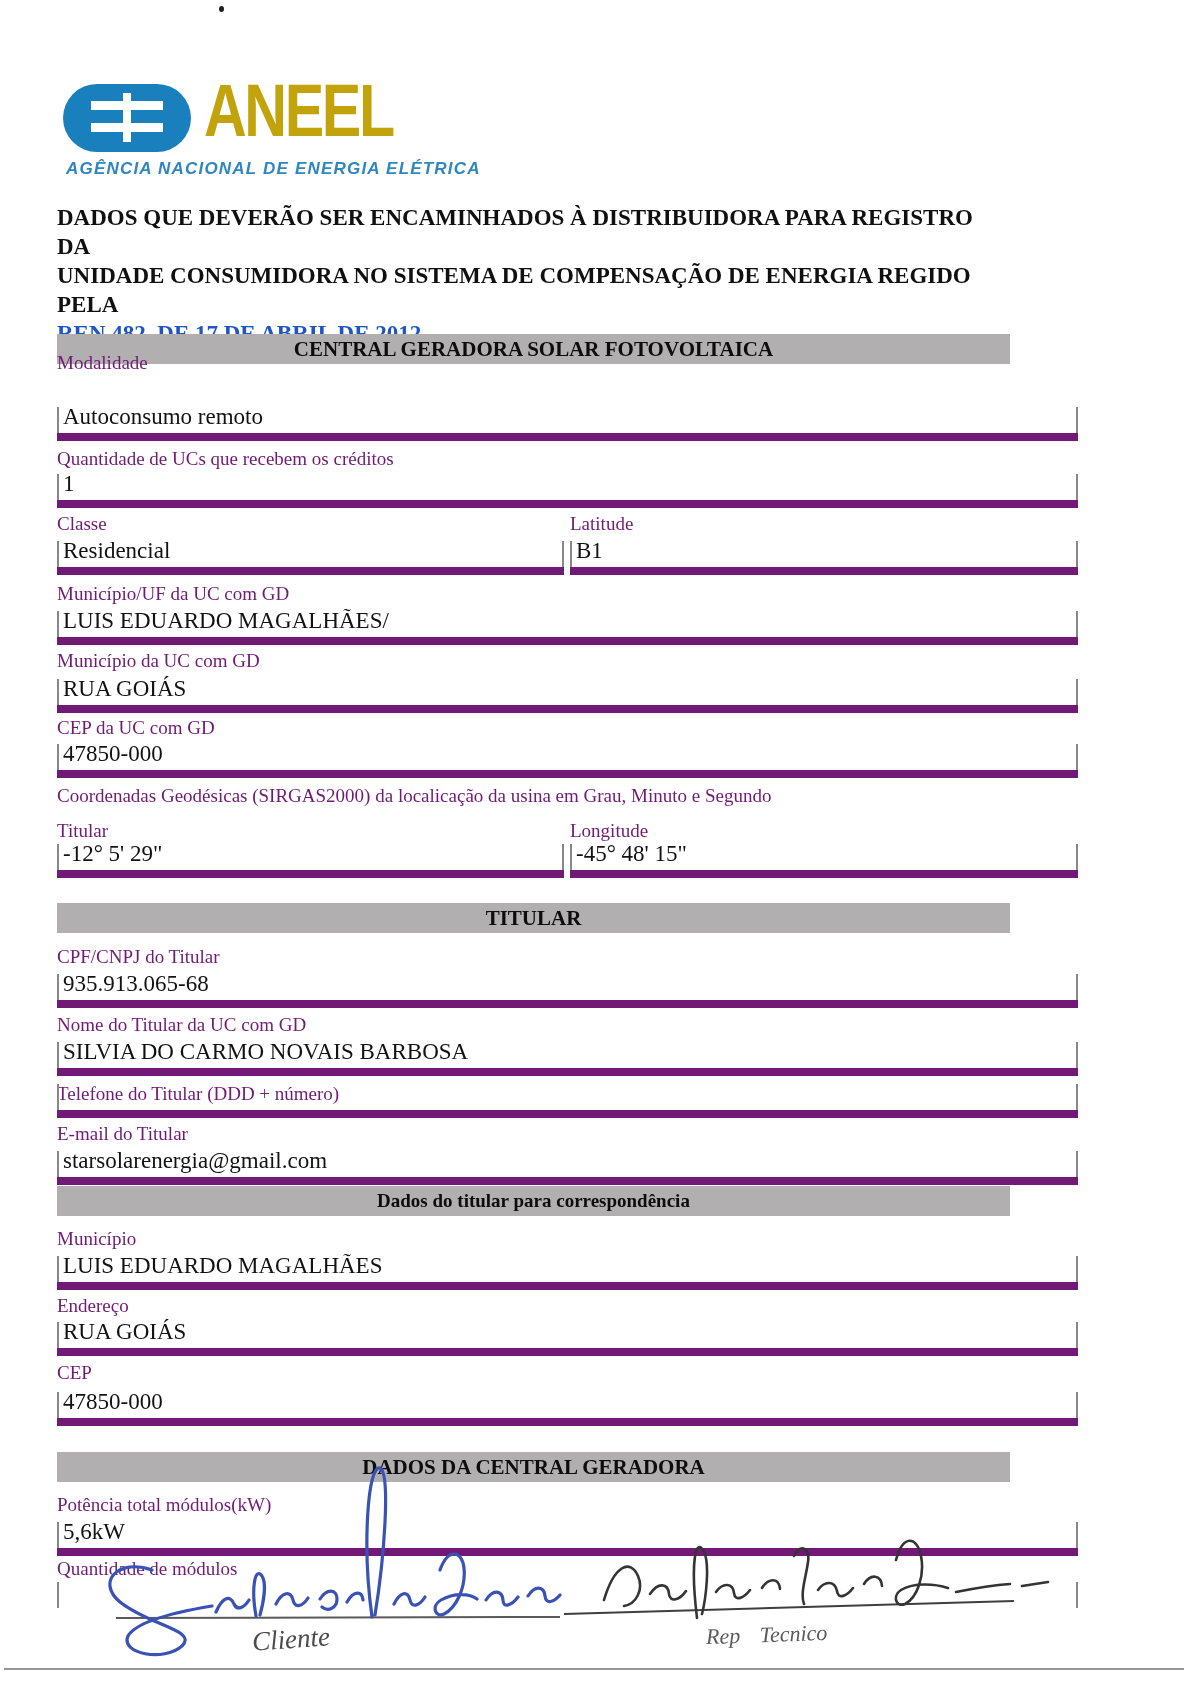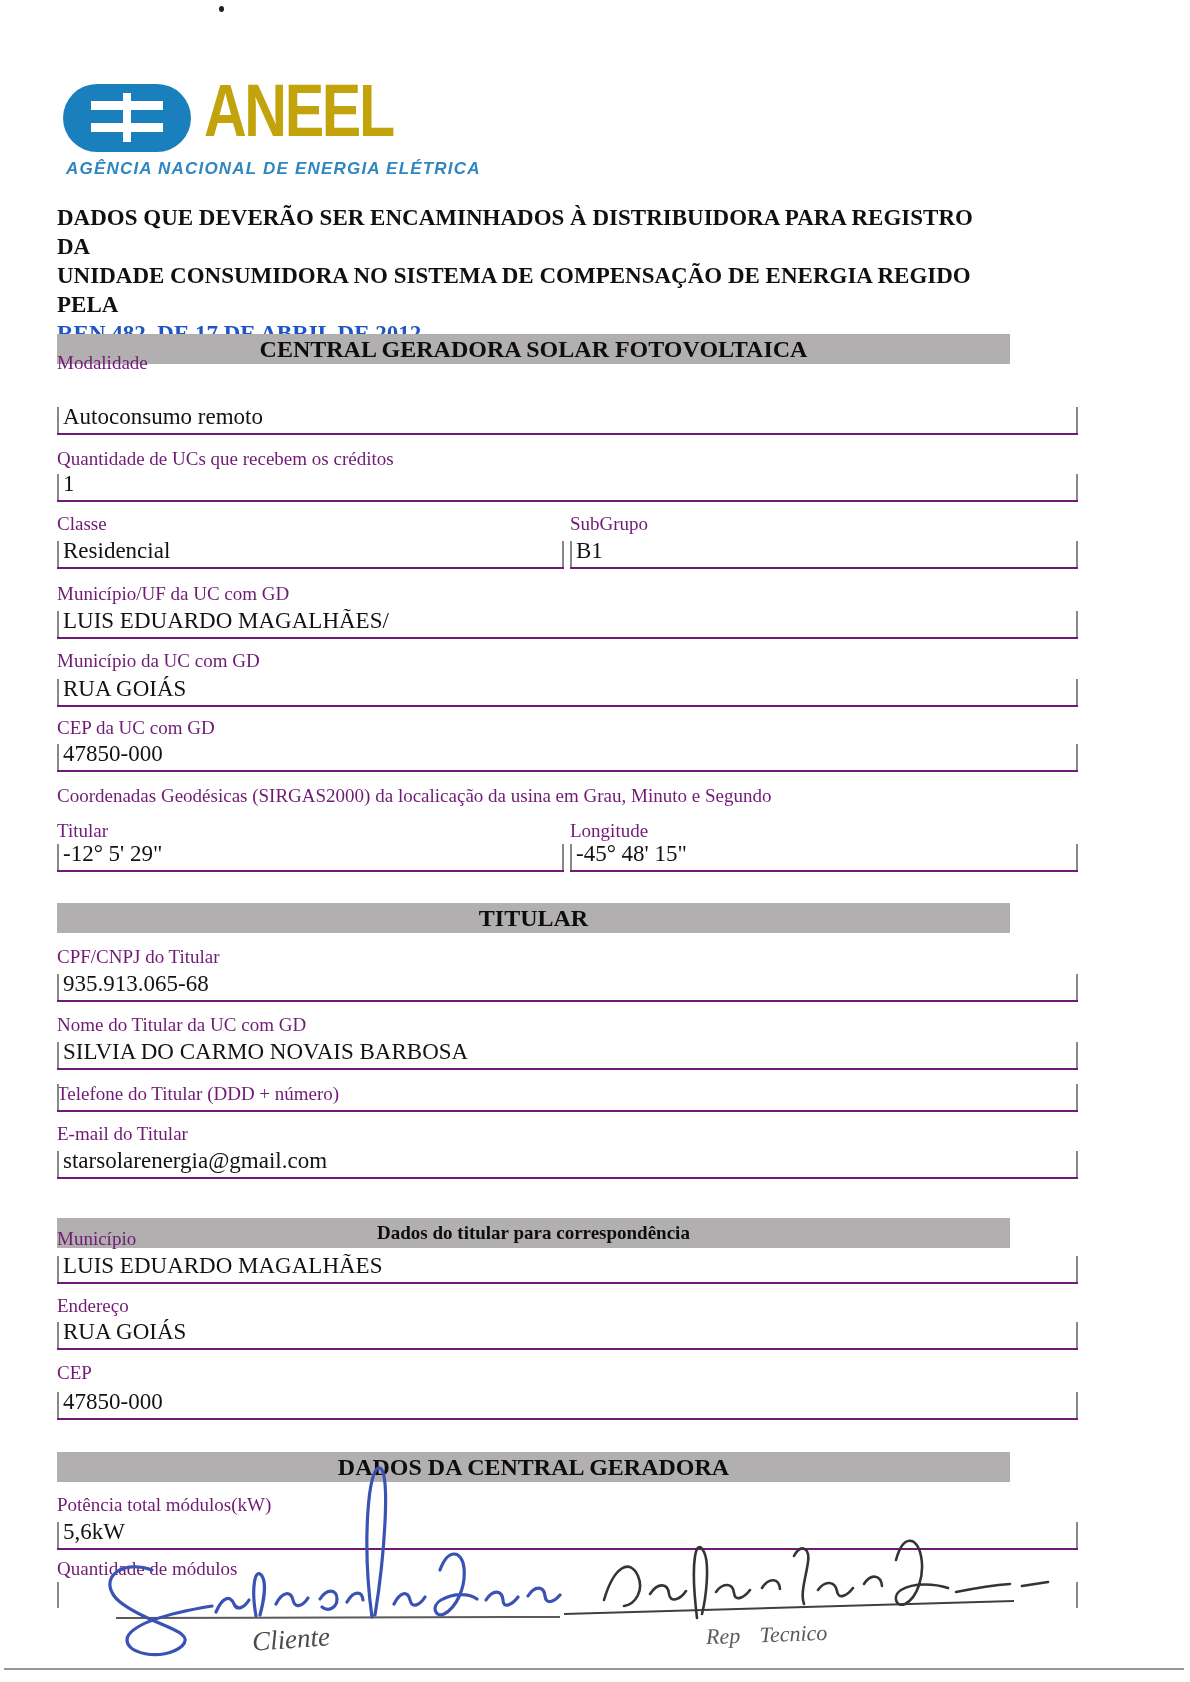--- a/index.html
+++ b/index.html
@@ -12,27 +12,27 @@
          transform:scaleX(.80);transform-origin:left top;letter-spacing:-3px;}
   .tagline{position:absolute;left:66px;top:159px;font-family:"Liberation Sans",sans-serif;
          font-weight:bold;font-style:italic;font-size:17px;letter-spacing:1.2px;color:#2f86c0;white-space:nowrap;}
   
   .title{position:absolute;left:57px;top:203px;width:940px;font-weight:bold;font-size:23px;
          line-height:29px;color:#101010;}
   .link{color:#1d55c6;text-decoration:underline;text-decoration-thickness:2px;}
   
   .bar{position:absolute;left:57px;width:953px;height:30px;background:#b2afb0;
        display:flex;align-items:center;justify-content:center;
-       font-weight:bold;font-size:24px;color:#0d0d0d;}
-  .bar.small{font-size:19px;margin-top:32px;}
+       font-weight:bold;font-size:21px;color:#0d0d0d;}
+  .bar.small{font-size:19px;}
   
   .label{position:absolute;left:57px;font-size:19px;color:#701a75;white-space:nowrap;}
   .label.rcol{left:570px;}
   .input{position:absolute;left:57px;width:1021px;height:36px;
-         border-bottom:2px solid #701a75;display:flex;align-items:flex-end;}
+         border-bottom:8px solid #701a75;display:flex;align-items:flex-end;}
   .input::before,.input::after{content:"";position:absolute;bottom:0;width:2px;height:26px;background:#898787;}
   .input::before{left:0;}
   .input::after{right:0;}
   .input.noline{border-bottom:none;}
   .input.half{width:507px;}
   .input.half.rcol{left:570px;width:508px;font-family:Liberation Serif, serif;}
   .val{font-size:23px;padding:0 0 3px 6px;white-space:nowrap;color:#121212;}
   
   .ink-svg{position:absolute;left:0;top:0;width:1190px;height:1682px;pointer-events:none;}
   .hand{position:absolute;font-style:italic;color:#4b4b4b;white-space:nowrap;}
@@ -71,21 +71,21 @@
   <div class="input" style="top:397px">
     <span class="val">Autoconsumo remoto</span>
   </div>
 
   <div class="label" style="top:448px">Quantidade de UCs que recebem os créditos</div>
   <div class="input" style="top:464px">
     <span class="val">1</span>
   </div>
 
   <div class="label" style="top:513px">Classe</div>
-  <div class="label rcol" style="top:513px">SubGrupo</div>
+  <div class="label rcol" style="top:513px">Latitude</div>
   <div class="input half" style="top:531px">
     <span class="val">Residencial</span>
   </div>
   <div class="input half rcol" style="top:531px">
     <span class="val">B1</span>
   </div>
 
   <div class="label" style="top:583px">Município/UF da UC com GD</div>
   <div class="input" style="top:601px">
     <span class="val">LUIS EDUARDO MAGALHÃES/</span>

